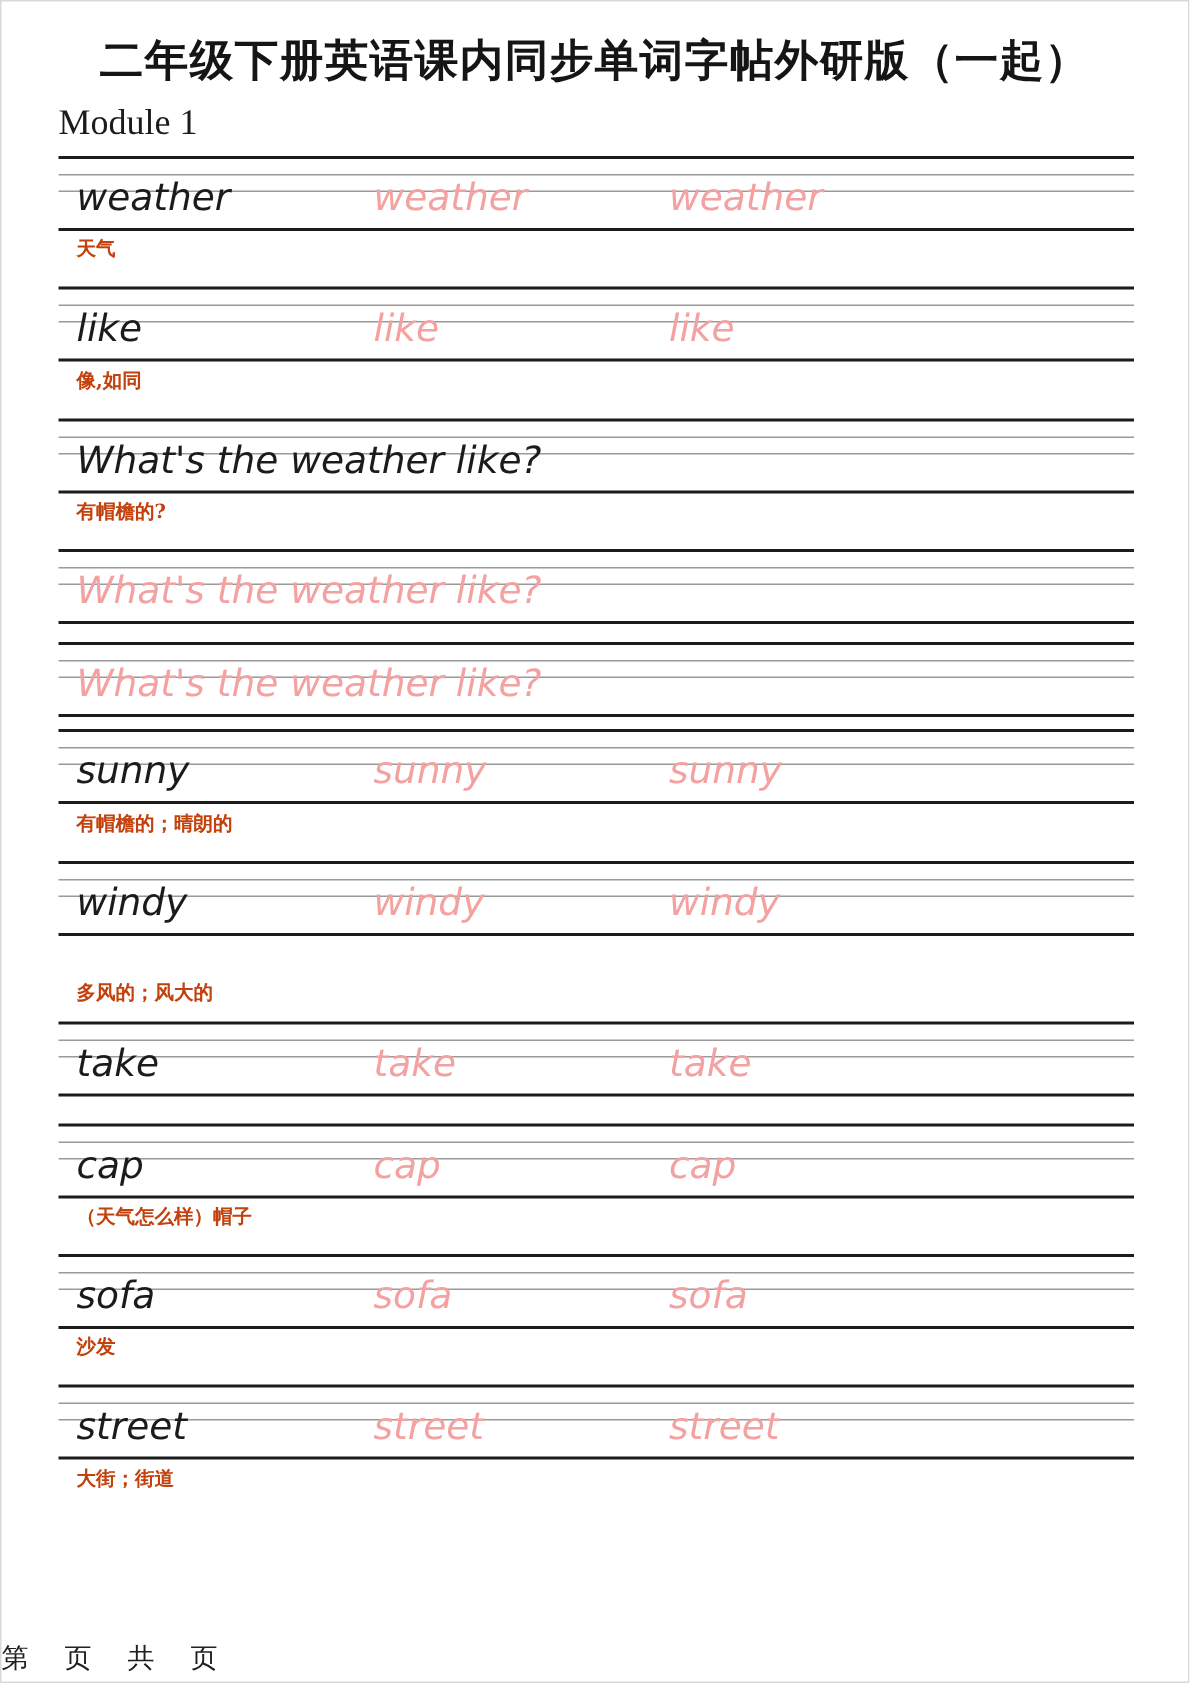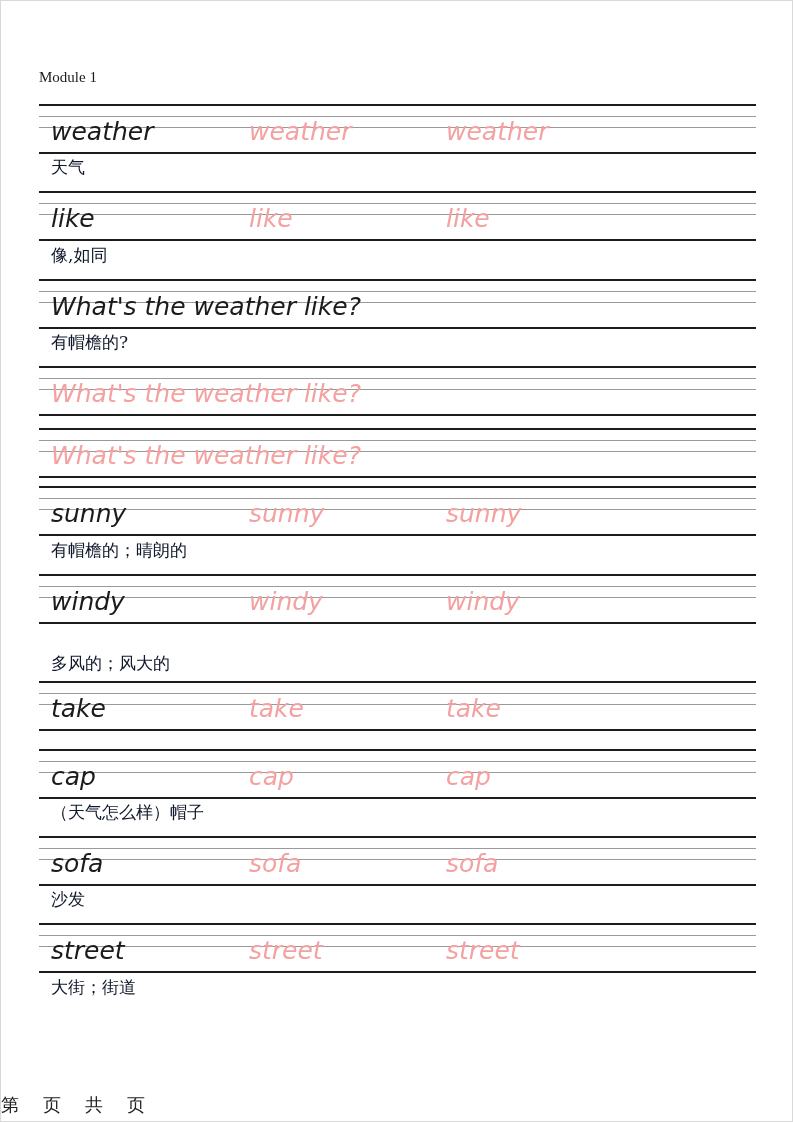--- a/index.html
+++ b/index.html
@@ -30,21 +30,21 @@
     font-size: 29px;
     letter-spacing: 1px;
     color: #151515;
     white-space: nowrap;
   }
   .module {
     position: absolute;
     top: 68px;
     left: 38px;
     font-family: "Liberation Serif", "DejaVu Serif", serif;
-    font-size: 15px;
+    font-size: 24px;
     color: #1b1b1b;
   }
   
   .stave {
     position: absolute;
     left: 38px;
     width: 717px;
     height: 50px;
     box-sizing: border-box;
     border-top: 2px solid #1c1c1c;
@@ -70,41 +70,43 @@
     z-index: 2;
   }
   .w.ink  { color: #1b1b1b; font-weight: 500; }
   .w.pink { color: #f4a1a1; }
   .trans {
     position: absolute;
     left: 50px;
     height: 20px;
     line-height: 20px;
     font-family: "DejaVu Serif", "Liberation Serif", serif;
-    font-size: 17px;
-    color: #0f172a;
+    font-size: 13px;
+    color: #c2410c;
     white-space: nowrap;
+    font-weight: bold;
   }
   .footer {
     position: absolute;
     top: 1092px;
     left: 0;
     width: 100%;
     font-family: "Liberation Sans", sans-serif;
     font-size: 18px;
     letter-spacing: 3px;
     color: #202020;
     white-space: nowrap;
   }
 </style>
 </head>
 <body>
 
 <div class="page">
 
+  <h1 class="title">二年级下册英语课内同步单词字帖外研版（一起）</h1>
   <div class="module">Module 1</div>
 
   <div class="stave" style="top:103px">
     <i class="guide g1"></i>
     <i class="guide g2"></i>
     <span class="w ink" style="left:12px">weather</span>
     <span class="w pink" style="left:210px">weather</span>
     <span class="w pink" style="left:407px">weather</span>
   </div>
   <div class="trans" style="top:156px">天气</div>

